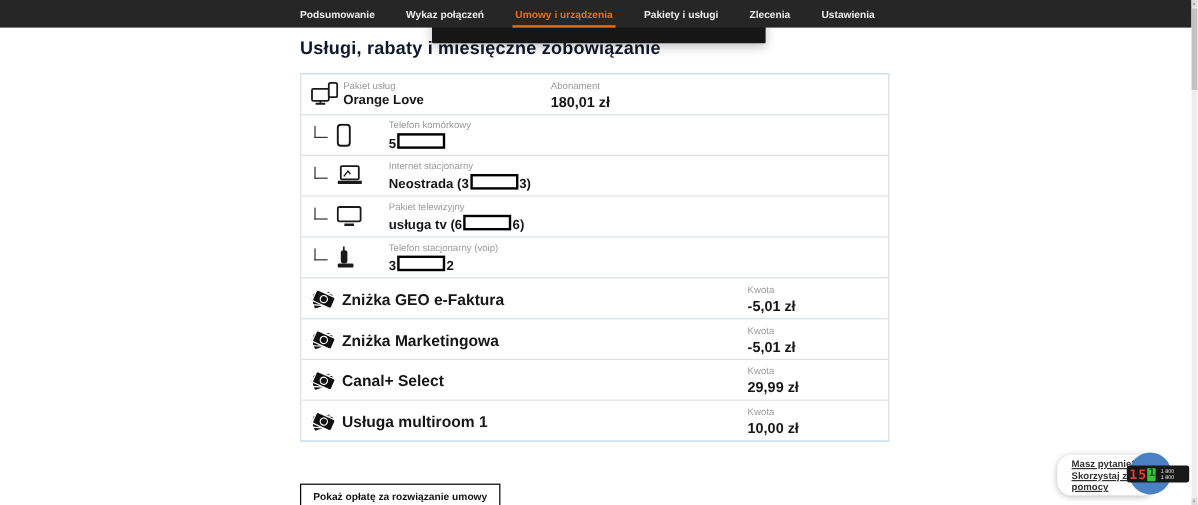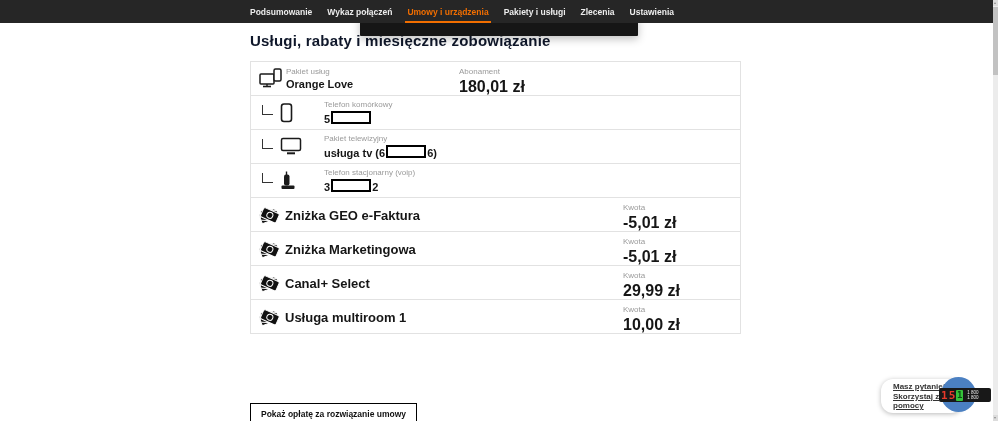--- a/index.html
+++ b/index.html
@@ -1,21 +1,21 @@
 <!DOCTYPE html>
 <html><head>
 <meta charset="utf-8">
 <style>
   html,body{margin:0;padding:0}
   body{width:998px;height:421px;overflow:hidden;background:#fff;position:relative;
        font-family:"Liberation Sans",sans-serif;color:#161616;}
 
   
   .topnav{position:absolute;left:0;top:0;width:993px;height:23px;background:#262626;
-          display:flex;align-items:center;padding-left:250px;gap:15px;box-sizing:border-box;z-index:3}
+          display:flex;align-items:center;padding-left:250px;gap:26px;box-sizing:border-box;z-index:3}
   .nav-item{font-size:8.5px;font-weight:bold;color:#ededed;position:relative;height:100%;
             display:flex;align-items:center;cursor:pointer;white-space:nowrap}
   .nav-item.active{color:#f16e00}
   .nav-item.active::after{content:"";position:absolute;left:-2px;right:-2px;bottom:0;height:2px;background:#f16e00}
 
   
   .overlay{position:absolute;left:360px;top:15px;width:278px;height:21px;background:#161616;
            z-index:2;border-radius:1px;box-shadow:0 3px 9px rgba(0,0,0,.25)}
 
   .title{position:absolute;left:250px;top:32px;font-size:15px;font-weight:bold;color:#0f172a;letter-spacing:.2px}
@@ -25,21 +25,21 @@
          border:1px solid #e2e2e2;box-sizing:border-box}
   .row{position:relative;height:33px;border-bottom:1px solid #e2e2e2;background:#fff}
   .tlabel{font-size:8px;color:#9a9a9a;white-space:nowrap}
   .tname{font-size:11px;font-weight:bold;color:#161616;margin-top:2px;white-space:nowrap}
   .text-main{position:absolute;left:35px;top:5px}
   .text-sub{position:absolute;left:73px;top:4px}
   .name-flat{position:absolute;left:34px;top:10px;font-size:13px;font-weight:bold;color:#161616}
   .rc{position:absolute;top:5px}
   .rc-mid{left:208px}
   .rc-right{left:372px}
-  .tval{font-size:16px;font-weight:bold;color:#161616;margin-top:2px;white-space:nowrap}
+  .tval{font-size:12px;font-weight:bold;color:#161616;margin-top:2px;white-space:nowrap}
   .redact{display:inline-block;width:36px;height:9px;background:#fff;border:2px solid #000;
           vertical-align:-1px;margin:0 1px}
   .connector{position:absolute;left:11px;top:9px;width:10px;height:9px;
              border-left:1.5px solid #333;border-bottom:1.5px solid #333}
   .icon-main{position:absolute;left:7px;top:6px}
   .icon-sub{position:absolute;left:29px;top:7px}
   .icon-flat{position:absolute;left:6px;top:6px}
 
   
   .total{position:relative;height:32px;background:#000}
@@ -125,20 +125,34 @@
       <svg width="13" height="20" viewBox="0 0 13 20">
         <rect x="1.5" y="1" width="10" height="17.5" rx="2.5" fill="#fff" stroke="#1a1a1a" stroke-width="1.6"></rect>
       </svg>
     </span>
     <div class="text-sub">
       <div class="tlabel">Telefon komórkowy</div>
       <div class="tname"><span>5</span><span class="redact"></span><span></span></div>
     </div>
   </div>
 
+  <div class="row">
+    <span class="connector"></span>
+    <span class="icon-sub">
+      <svg width="23" height="18" viewBox="0 0 23 18">
+        <rect x="4" y="1.5" width="15" height="11" rx="1" fill="#fff" stroke="#1a1a1a" stroke-width="1.5"></rect>
+        <path d="M6.5 10 L10 5.5 L12 8" fill="none" stroke="#1a1a1a" stroke-width="1.1"></path>
+        <line x1="1.5" y1="15" x2="21.5" y2="15" stroke="#1a1a1a" stroke-width="2.6"></line>
+      </svg>
+    </span>
+    <div class="text-sub">
+      <div class="tlabel">Internet stacjonarny</div>
+      <div class="tname"><span>Neostrada (3</span><span class="redact"></span><span>3)</span></div>
+    </div>
+  </div>
 
   <div class="row">
     <span class="connector"></span>
     <span class="icon-sub">
       <svg width="22" height="18" viewBox="0 0 22 18">
         <rect x="1.5" y="1.5" width="19" height="12" rx="1.5" fill="#fff" stroke="#1a1a1a" stroke-width="1.5"></rect>
         <line x1="7" y1="16.3" x2="15" y2="16.3" stroke="#1a1a1a" stroke-width="2"></line>
       </svg>
     </span>
     <div class="text-sub">

